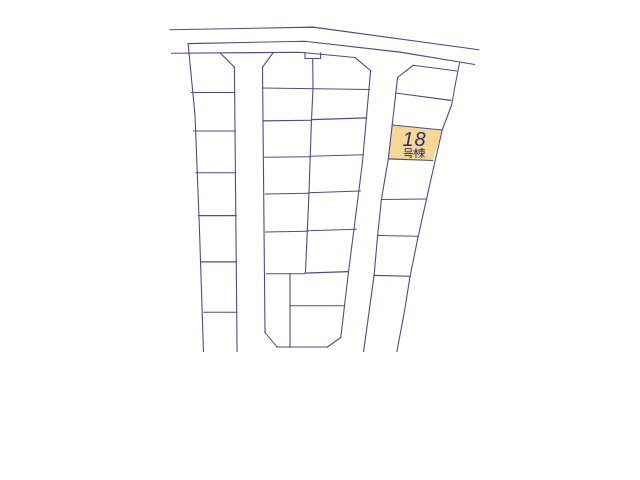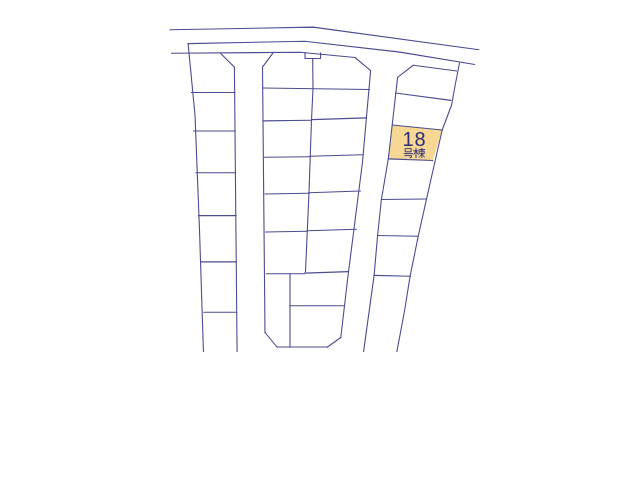--- a/index.html
+++ b/index.html
@@ -1,17 +1,17 @@
 <!DOCTYPE html>
 <html><head>
 <meta charset="utf-8">
 <style>
   html,body{margin:0;padding:0;background:#ffffff;}
   #page{position:relative;width:640px;height:352px;background:#ffffff;overflow:hidden;
-        font-family:"Liberation Sans", sans-serif;}
+        font-family:"Liberation Sans", sans-serif;font-style:italic;}
 </style>
 </head>
 <body>
 <div id="page">
 <svg width="640" height="480" viewBox="0 0 640 480" fill="none" stroke-linecap="round" stroke-linejoin="round">
 
   <polygon points="392.2,125 442.2,130 432.8,160.5 388.3,158.9" fill="#f6d794" stroke="none"></polygon>
 
   <g stroke="#4c4c93" stroke-width="1.1">
 

